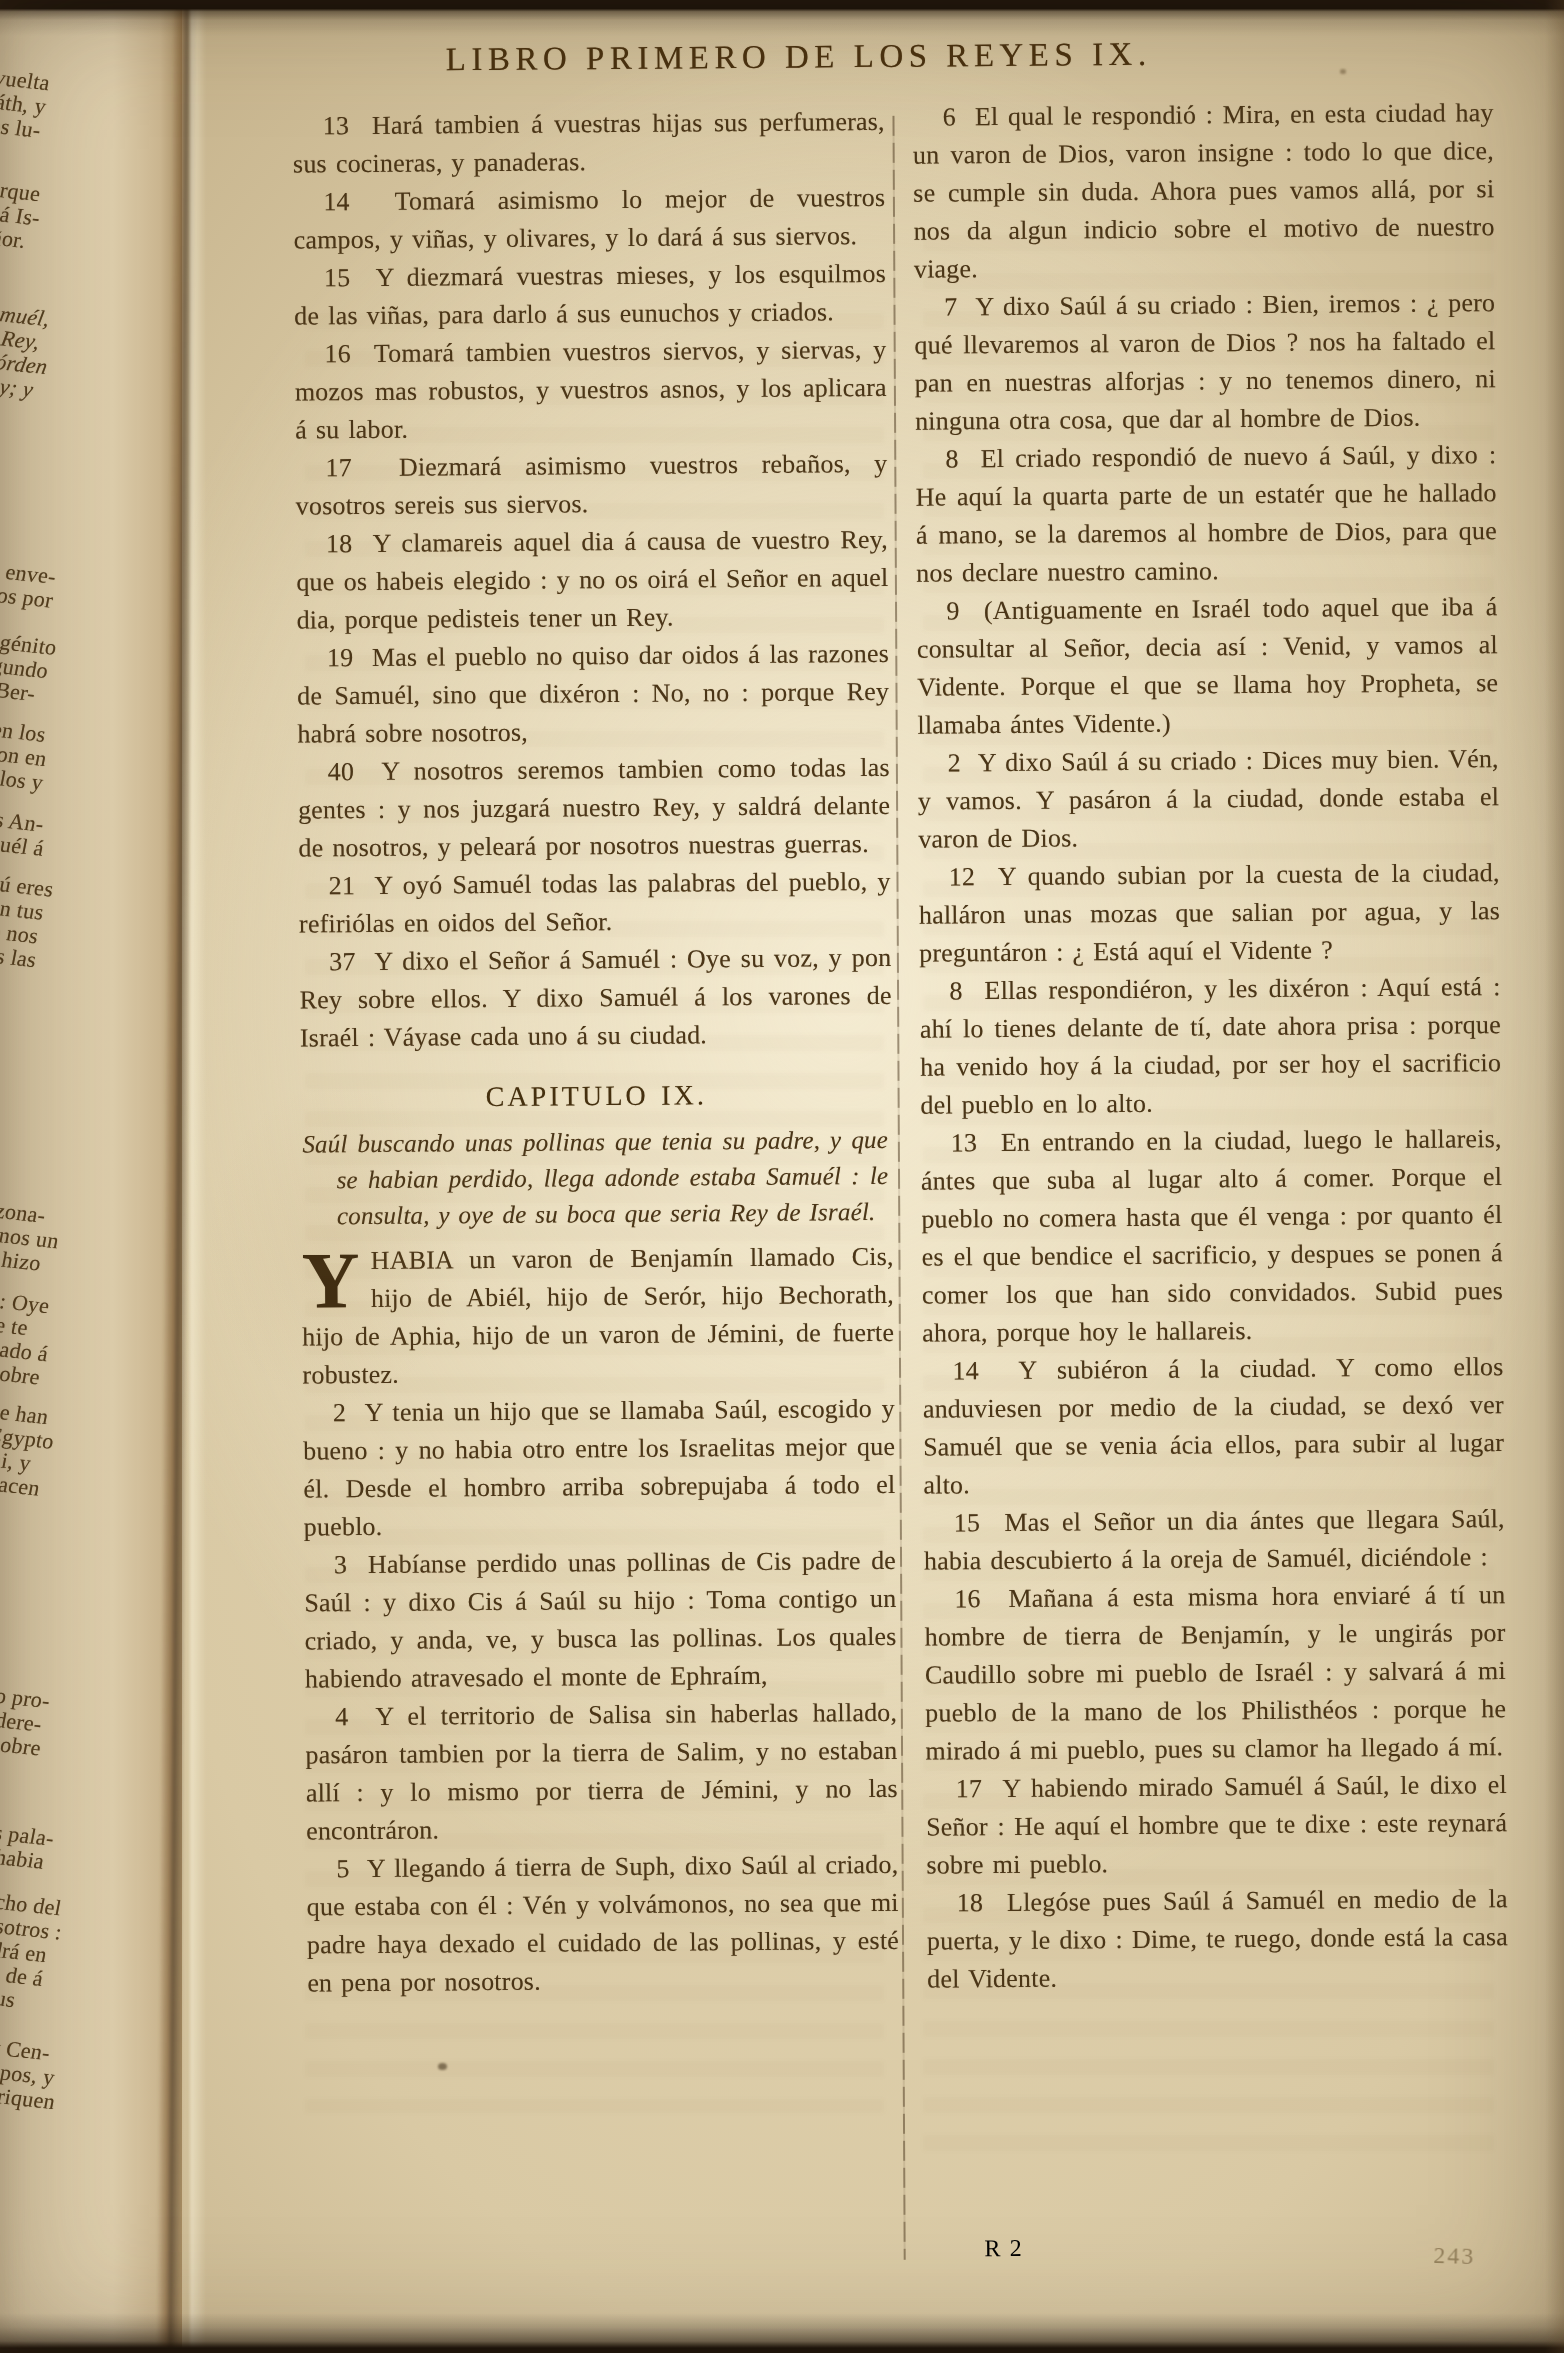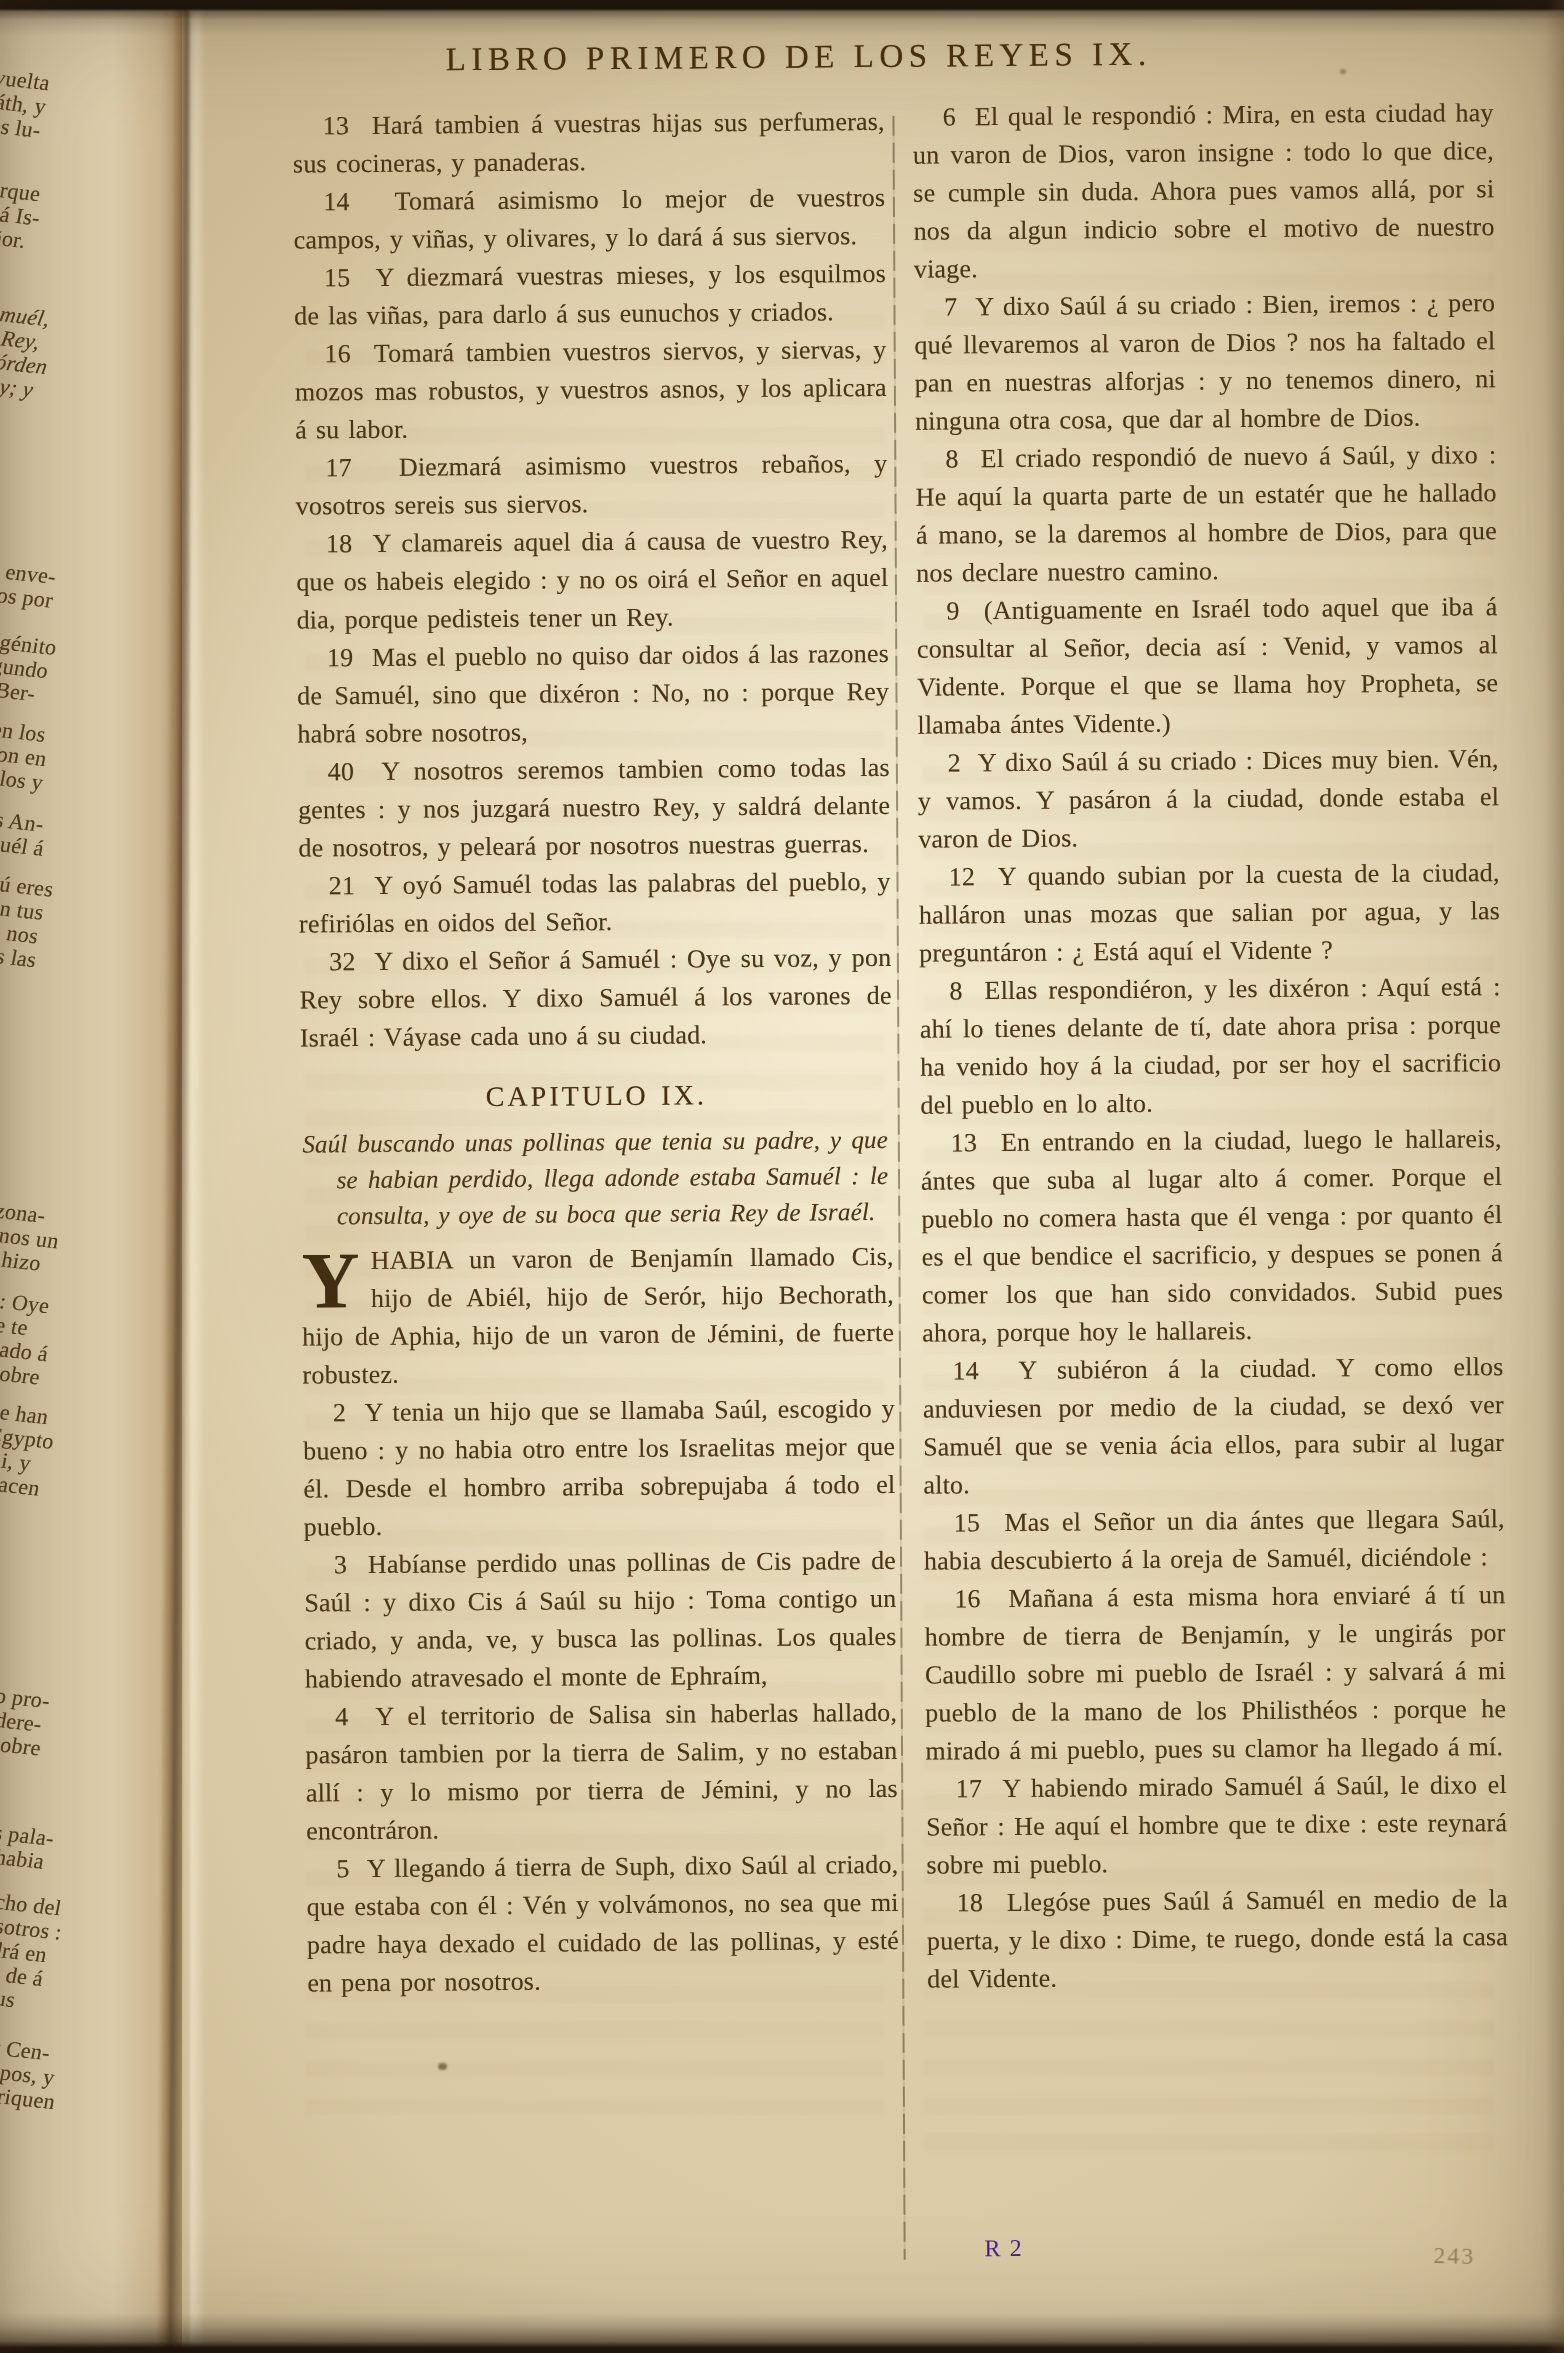--- a/index.html
+++ b/index.html
@@ -49,21 +49,21 @@
   .verse.no-indent{text-indent:0;}
   .vnum{white-space:pre;}
   .chapter-heading{margin:22px 0 9.4px;text-align:center;text-indent:0;
     font-size:28px;letter-spacing:3.1px;color:#45300f;}
   .chapter-summary{margin:0 4.7px 7.8px 1.6px;font-style:italic;font-size:25px;line-height:36px;
     padding-left:34px;text-indent:-34px;}
   .dropcap{float:left;font-size:80px;line-height:64px;font-weight:bold;
     margin:6.3px 11px -3.1px 0;color:#3c2a10;}
   .divider{left:716px;top:116px;width:1.6px;height:2144px;filter:blur(0.3px);transform:rotate(.15deg);
     background:repeating-linear-gradient(to bottom, rgba(70,50,25,.5) 0 20.3px, rgba(70,50,25,.12) 20.3px 27px);}
-  .signature{left:794px;top:2236px;font-size:24px;color:#4c1d95;letter-spacing:1.6px;}
+  .signature{left:794px;top:2236px;font-size:24px;color:#000000;letter-spacing:1.6px;}
   .page-number{left:1243px;top:2247px;font-size:23.5px;color:#57421f;opacity:.5;
     filter:blur(0.5px);letter-spacing:2.3px;transform:rotate(2deg);}
   
   .stain1{left:438px;top:2063px;width:8.6px;height:7px;border-radius:50%;
     background:#3a2a14;filter:blur(1.2px);opacity:.55;}
   .stain2{left:1340px;top:69px;width:5.5px;height:4.7px;border-radius:50%;
     background:#4a3518;filter:blur(0.9px);opacity:.4;}
   .stain3{left:203px;top:1080px;width:266px;height:329px;border-radius:50%;
     background:radial-gradient(rgba(150,110,50,.07), rgba(150,110,50,0) 70%);}
   .ghost{filter:blur(2.3px);opacity:.55;pointer-events:none;
@@ -165,21 +165,21 @@
     <div>
         <p class="verse"><span class="vnum">13</span>&nbsp; Hará tambien á vuestras hijas sus perfumeras, sus cocineras, y panaderas.</p>
         <p class="verse"><span class="vnum">14</span>&nbsp; Tomará asimismo lo mejor de vuestros campos, y viñas, y olivares, y lo dará á sus siervos.</p>
         <p class="verse"><span class="vnum">15</span>&nbsp; Y diezmará vuestras mieses, y los esquilmos de las viñas, para darlo á sus eunuchos y criados.</p>
         <p class="verse"><span class="vnum">16</span>&nbsp; Tomará tambien vuestros siervos, y siervas, y mozos mas robustos, y vuestros asnos, y los aplicara á su labor.</p>
         <p class="verse"><span class="vnum">17</span>&nbsp; Diezmará asimismo vuestros rebaños, y vosotros sereis sus siervos.</p>
         <p class="verse"><span class="vnum">18</span>&nbsp; Y clamareis aquel dia á causa de vuestro Rey, que os habeis elegido : y no os oirá el Señor en aquel dia, porque pedisteis tener un Rey.</p>
         <p class="verse"><span class="vnum">19</span>&nbsp; Mas el pueblo no quiso dar oidos á las razones de Samuél, sino que dixéron : No, no : porque Rey habrá sobre nosotros,</p>
         <p class="verse"><span class="vnum">40</span>&nbsp; Y nosotros seremos tambien como todas las gentes : y nos juzgará nuestro Rey, y saldrá delante de nosotros, y peleará por nosotros nuestras guerras.</p>
         <p class="verse"><span class="vnum">21</span>&nbsp; Y oyó Samuél todas las palabras del pueblo, y refiriólas en oidos del Señor.</p>
-        <p class="verse"><span class="vnum">32</span>&nbsp; Y dixo el Señor á Samuél : Oye su voz, y pon Rey sobre ellos. Y dixo Samuél á los varones de Israél : Váyase cada uno á su ciudad.</p>
+        <p class="verse"><span class="vnum">37</span>&nbsp; Y dixo el Señor á Samuél : Oye su voz, y pon Rey sobre ellos. Y dixo Samuél á los varones de Israél : Váyase cada uno á su ciudad.</p>
       </div>
     <p class="verse chapter-heading">CAPITULO IX.</p>
     <p class="verse chapter-summary">Saúl buscando unas pollinas que tenia su padre, y que se habian perdido, llega adonde estaba Samuél : le consulta, y oye de su boca que seria Rey de Israél.</p>
     <p class="verse no-indent">
       <span class="dropcap">Y</span><span>HABIA un varon de Benjamín llamado Cis, hijo de Abiél, hijo de Serór, hijo Bechorath, hijo de Aphia, hijo de un varon de Jémini, de fuerte robustez.</span>
     </p>
     <div>
         <p class="verse"><span class="vnum">2</span>&nbsp; Y tenia un hijo que se llamaba Saúl, escogido y bueno : y no habia otro entre los Israelitas mejor que él. Desde el hombro arriba sobrepujaba á todo el pueblo.</p>
         <p class="verse"><span class="vnum">3</span>&nbsp; Habíanse perdido unas pollinas de Cis padre de Saúl : y dixo Cis á Saúl su hijo : Toma contigo un criado, y anda, ve, y busca las pollinas. Los quales habiendo atravesado el monte de Ephraím,</p>
         <p class="verse"><span class="vnum">4</span>&nbsp; Y el territorio de Salisa sin haberlas hallado, pasáron tambien por la tierra de Salim, y no estaban allí : y lo mismo por tierra de Jémini, y no las encontráron.</p>

